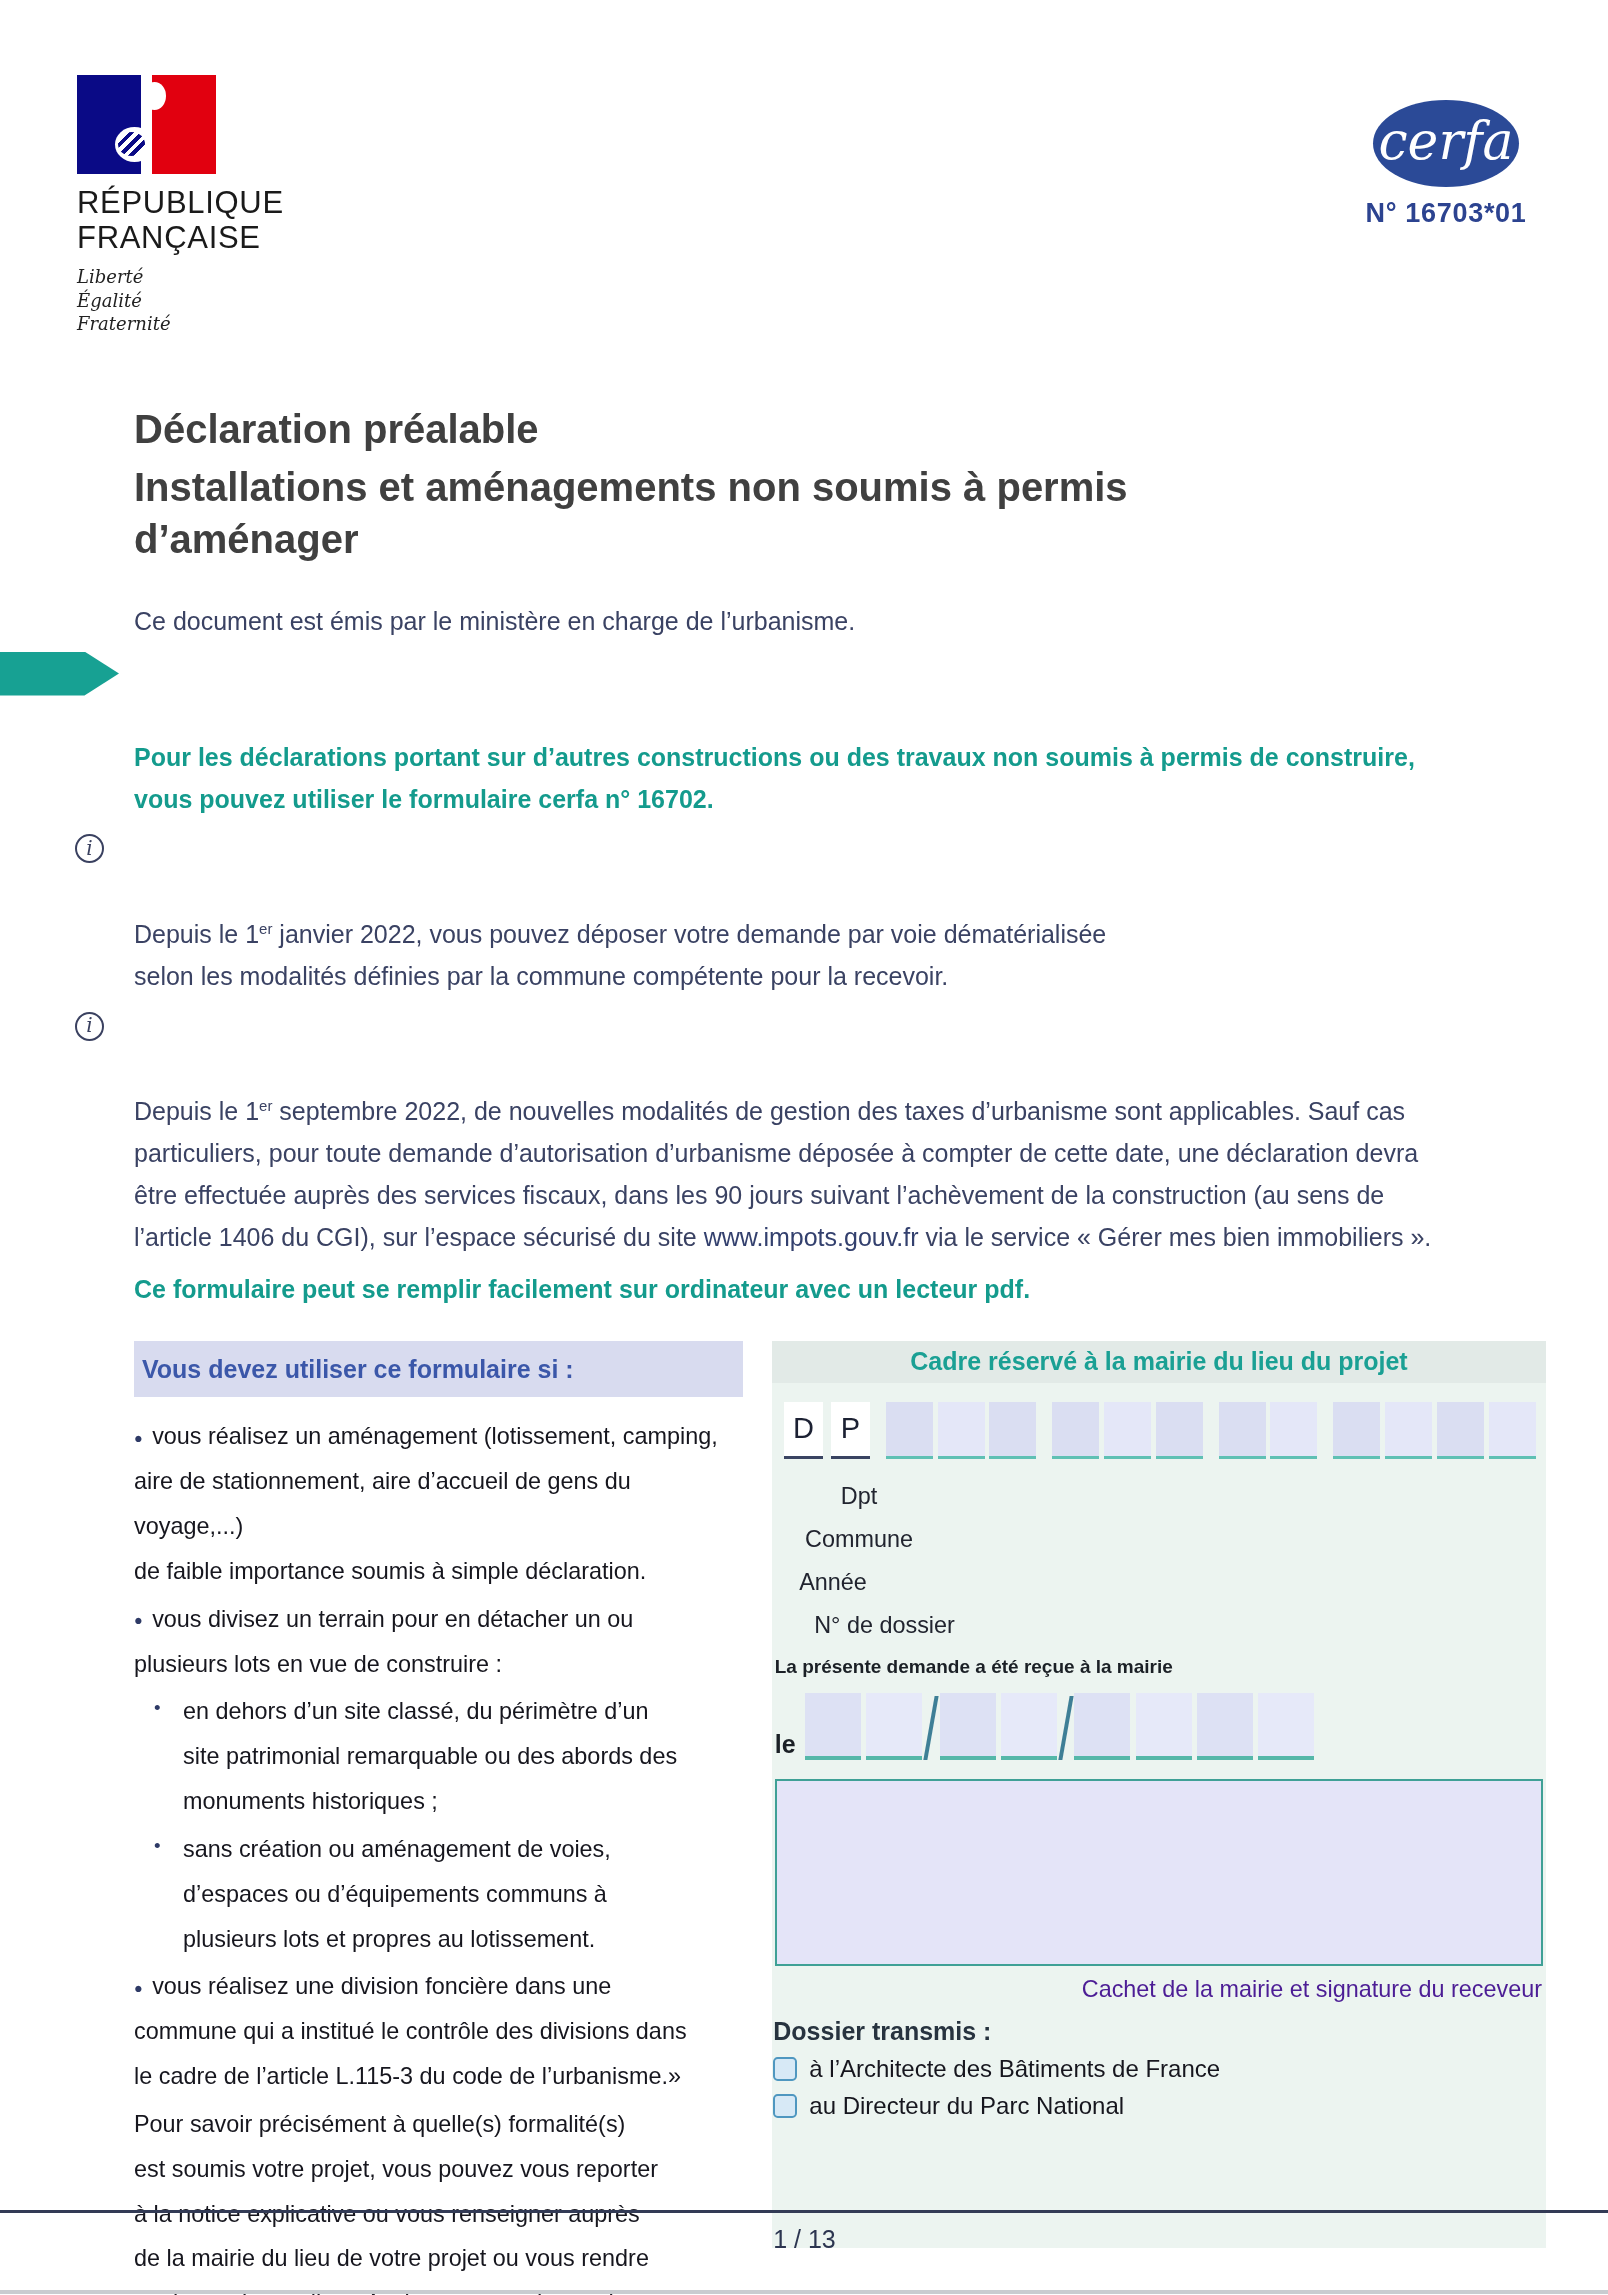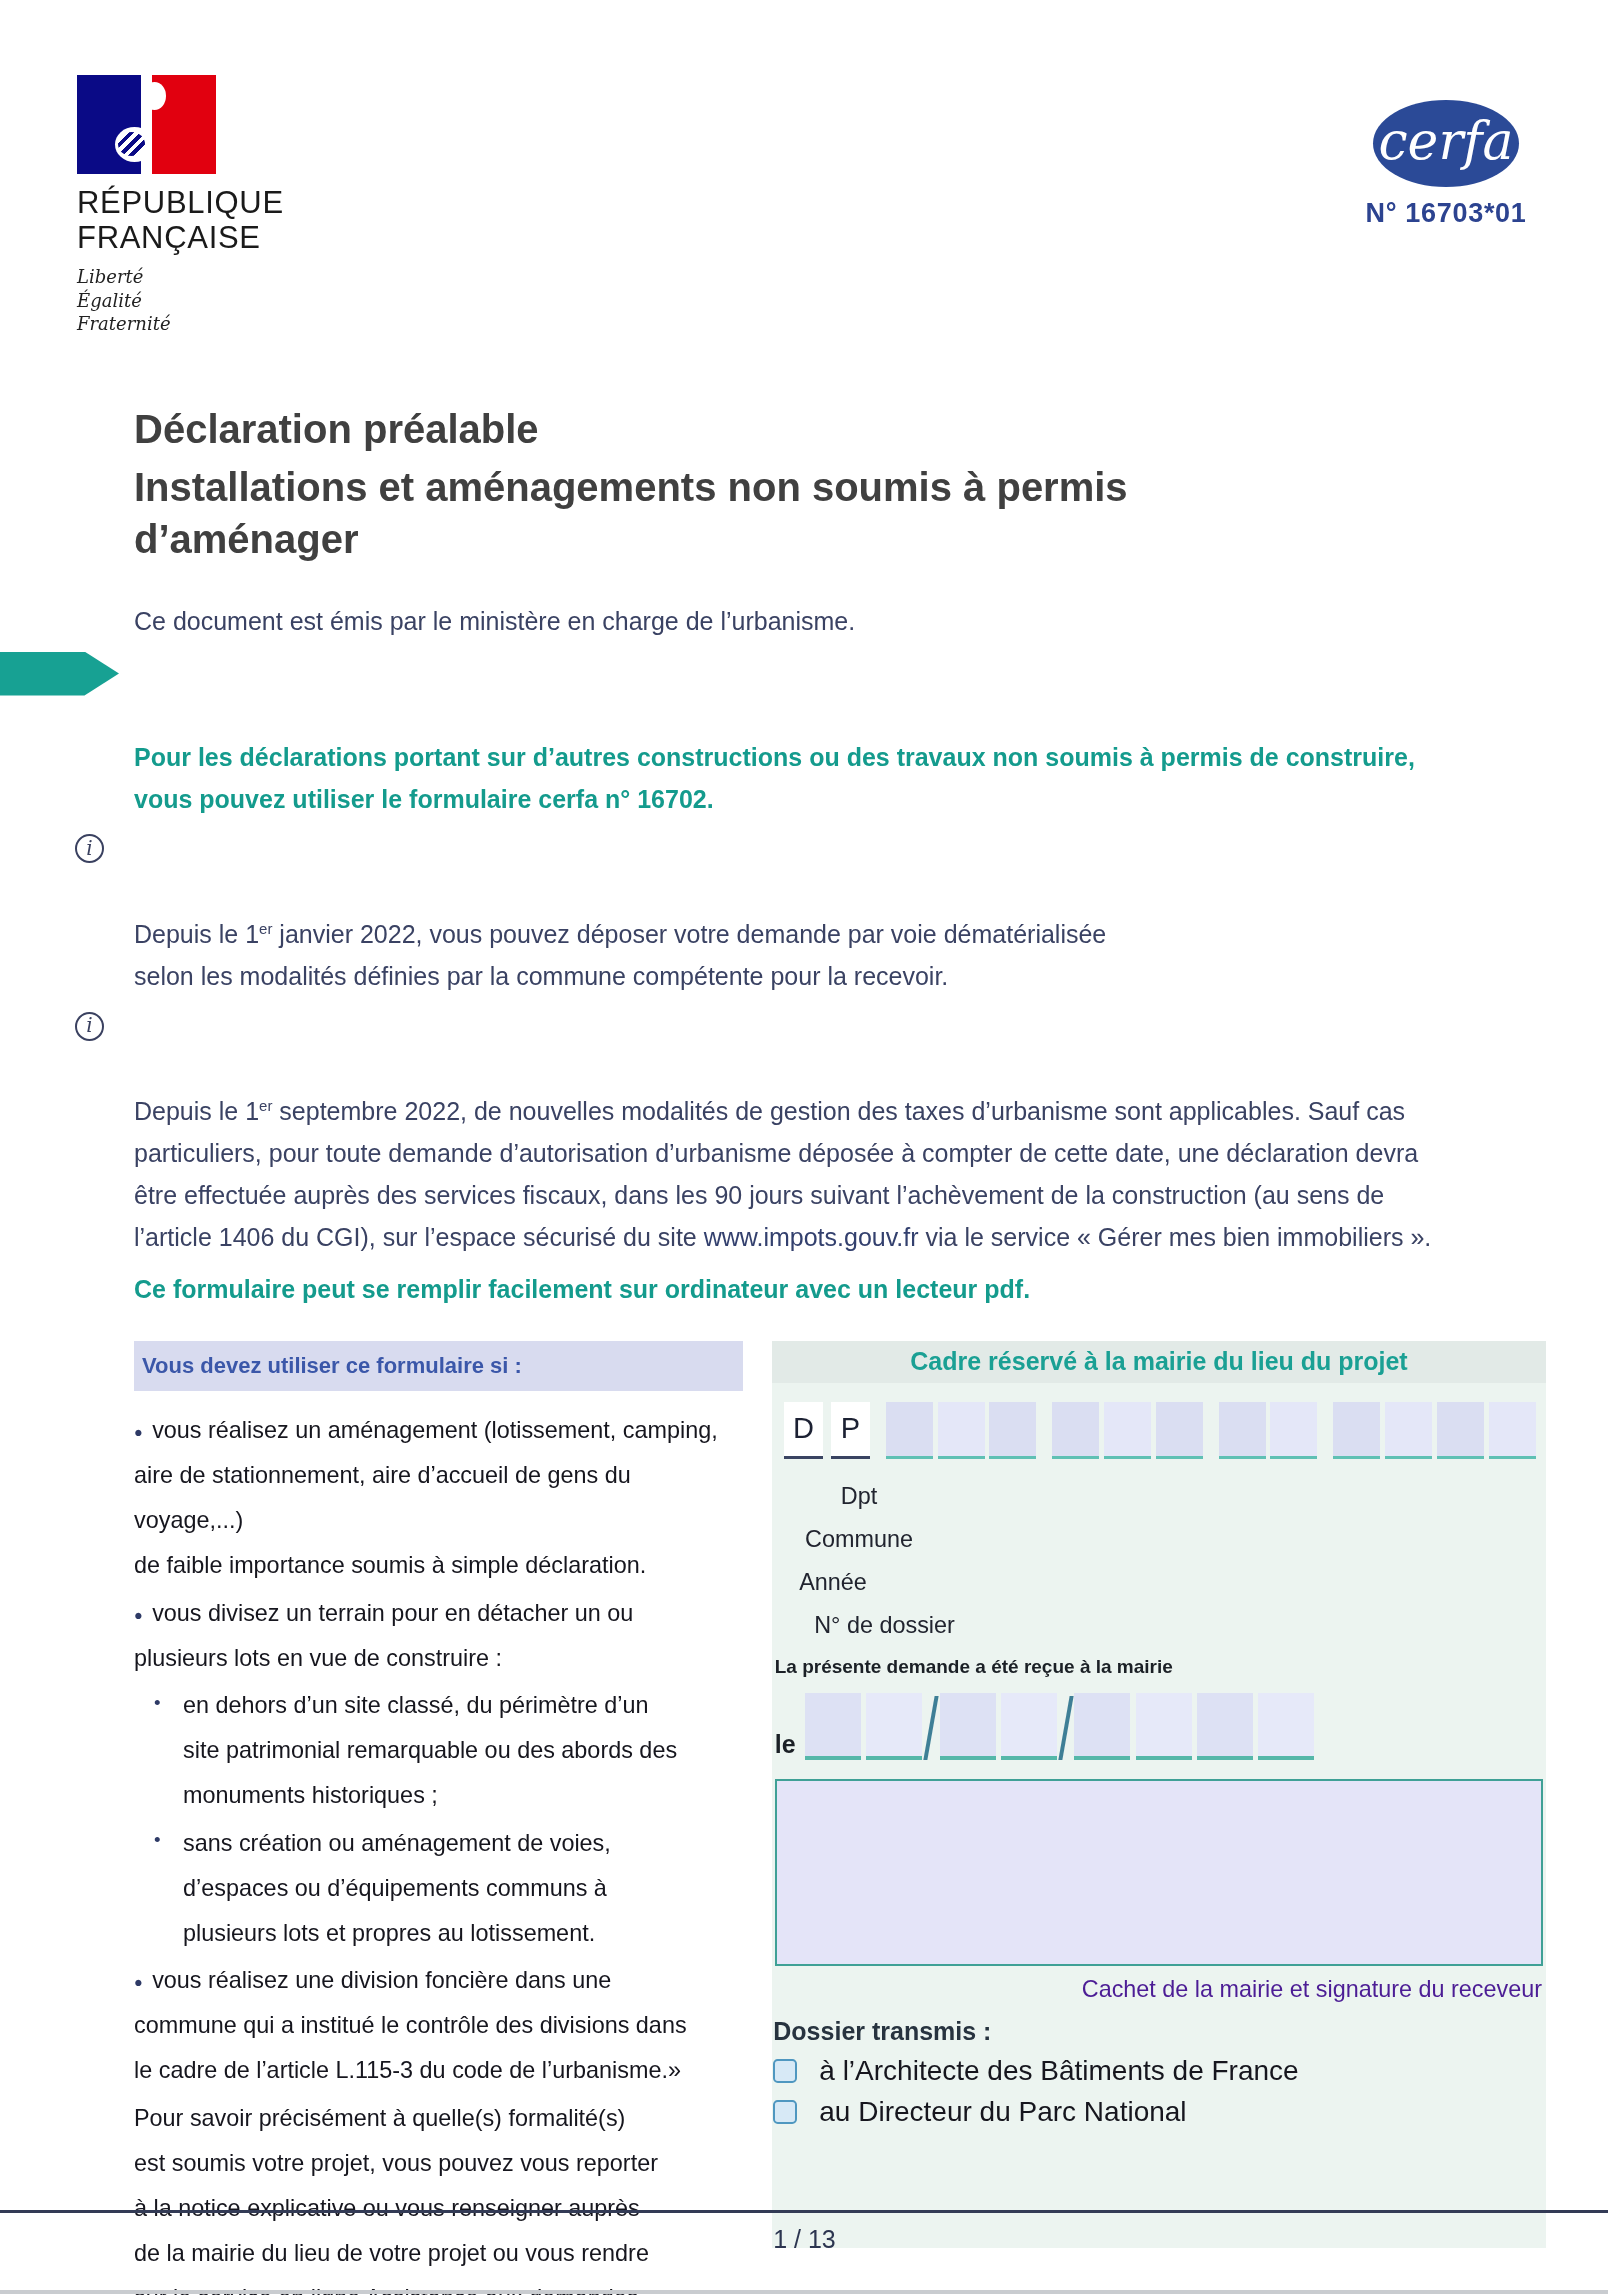--- a/index.html
+++ b/index.html
@@ -51,21 +51,21 @@
     clip-path:polygon(0 0, 71% 0, 100% 50%, 71% 100%, 0 100%); }
   .info-badge { position:absolute; left:-59px; top:5.3px; width:29px; height:29px;
     border:2px solid #3a4160; border-radius:50%; display:flex; align-items:center; justify-content:center;
     font-family:"DejaVu Serif", serif; font-style:italic; font-size:20px; color:#3a4160; }
   sup { font-size:0.6em; }
 
   
   .columns { display:flex; align-items:flex-start; margin:31px 0 0 134px; gap:29px; }
 
   .left-col { width:609px; font-size:23.4px; line-height:1.92; color:#16161e; }
-  .left-header { background:#d8dbef; color:#3b57a9; font-weight:bold; font-size:22px;
+  .left-header { background:#d8dbef; color:#3b57a9; font-weight:bold; font-size:25px;
     padding:4px 8px; margin-bottom:17.4px; }
   .li { margin:0 0 2.7px 0; white-space:pre-line; }
   .li .dot { color:#2e3a66; font-size:0.62em; vertical-align:1.3px; margin-right:9.4px; }
   .li.sub { position:relative; padding-left:49px; }
   .li.sub .dot { position:absolute; left:20px; top:1.3px; font-size:0.8em; margin:0; }
   .site-link { color:#33406e; }
 
   
   .right-panel { width:774px; background:#ecf4f0; min-height:907px; }
   .panel-header { background:#e2eae7; color:#1aa094; font-weight:bold; font-size:25px;
@@ -91,22 +91,22 @@
   .date-group { display:flex; gap:5.3px; }
   .date-cell { width:56px; height:67px; background:#dde1f4; border:none;
     border-bottom:4px solid #55b7a9; font-size:29px; text-align:center; color:#1c2133;
     outline:none; padding:0; font-family:"Liberation Sans", sans-serif; }
   .date-cell:nth-child(even) { background:#e6e9f9; }
   .slash { width:4px; height:64px; background:#3e7f96; transform:skewX(-10deg); margin:0 6.7px; }
 
   .cachet-box { margin:18.7px 2.7px 0 2.7px; height:187px; background:#e4e4f8; border:2px solid #3fa096; }
   .cachet-caption { text-align:right; font-size:23.4px; color:#4c1d95; margin:10.7px 4px 0 0; }
   .transmis { font-weight:bold; font-size:25px; color:#27333f; margin:13.4px 0 0 1.3px; }
-  .cb-row { display:flex; align-items:center; gap:22px; margin:9.4px 0 0 1.3px;
-    font-size:28px; color:#16161e; }
+  .cb-row { display:flex; align-items:center; gap:12px; margin:9.4px 0 0 1.3px;
+    font-size:24px; color:#16161e; }
   .checkbox { width:24px; height:24px; border:2px solid #4f97c0; background:#d7e9f6;
     border-radius:4.7px; flex:0 0 auto; }
 
   
   .footer-rule { position:absolute; left:0; right:0; top:2210px; height:2.7px; background:#333b56; }
   .footer-page { position:absolute; left:0; right:0; top:2225px; text-align:center;
     font-size:25px; color:#2c3550; }
   .bottom-edge { position:absolute; left:0; right:0; bottom:1.3px; height:3.3px; background:#c9ccd0; }
 </style>
 </head>

